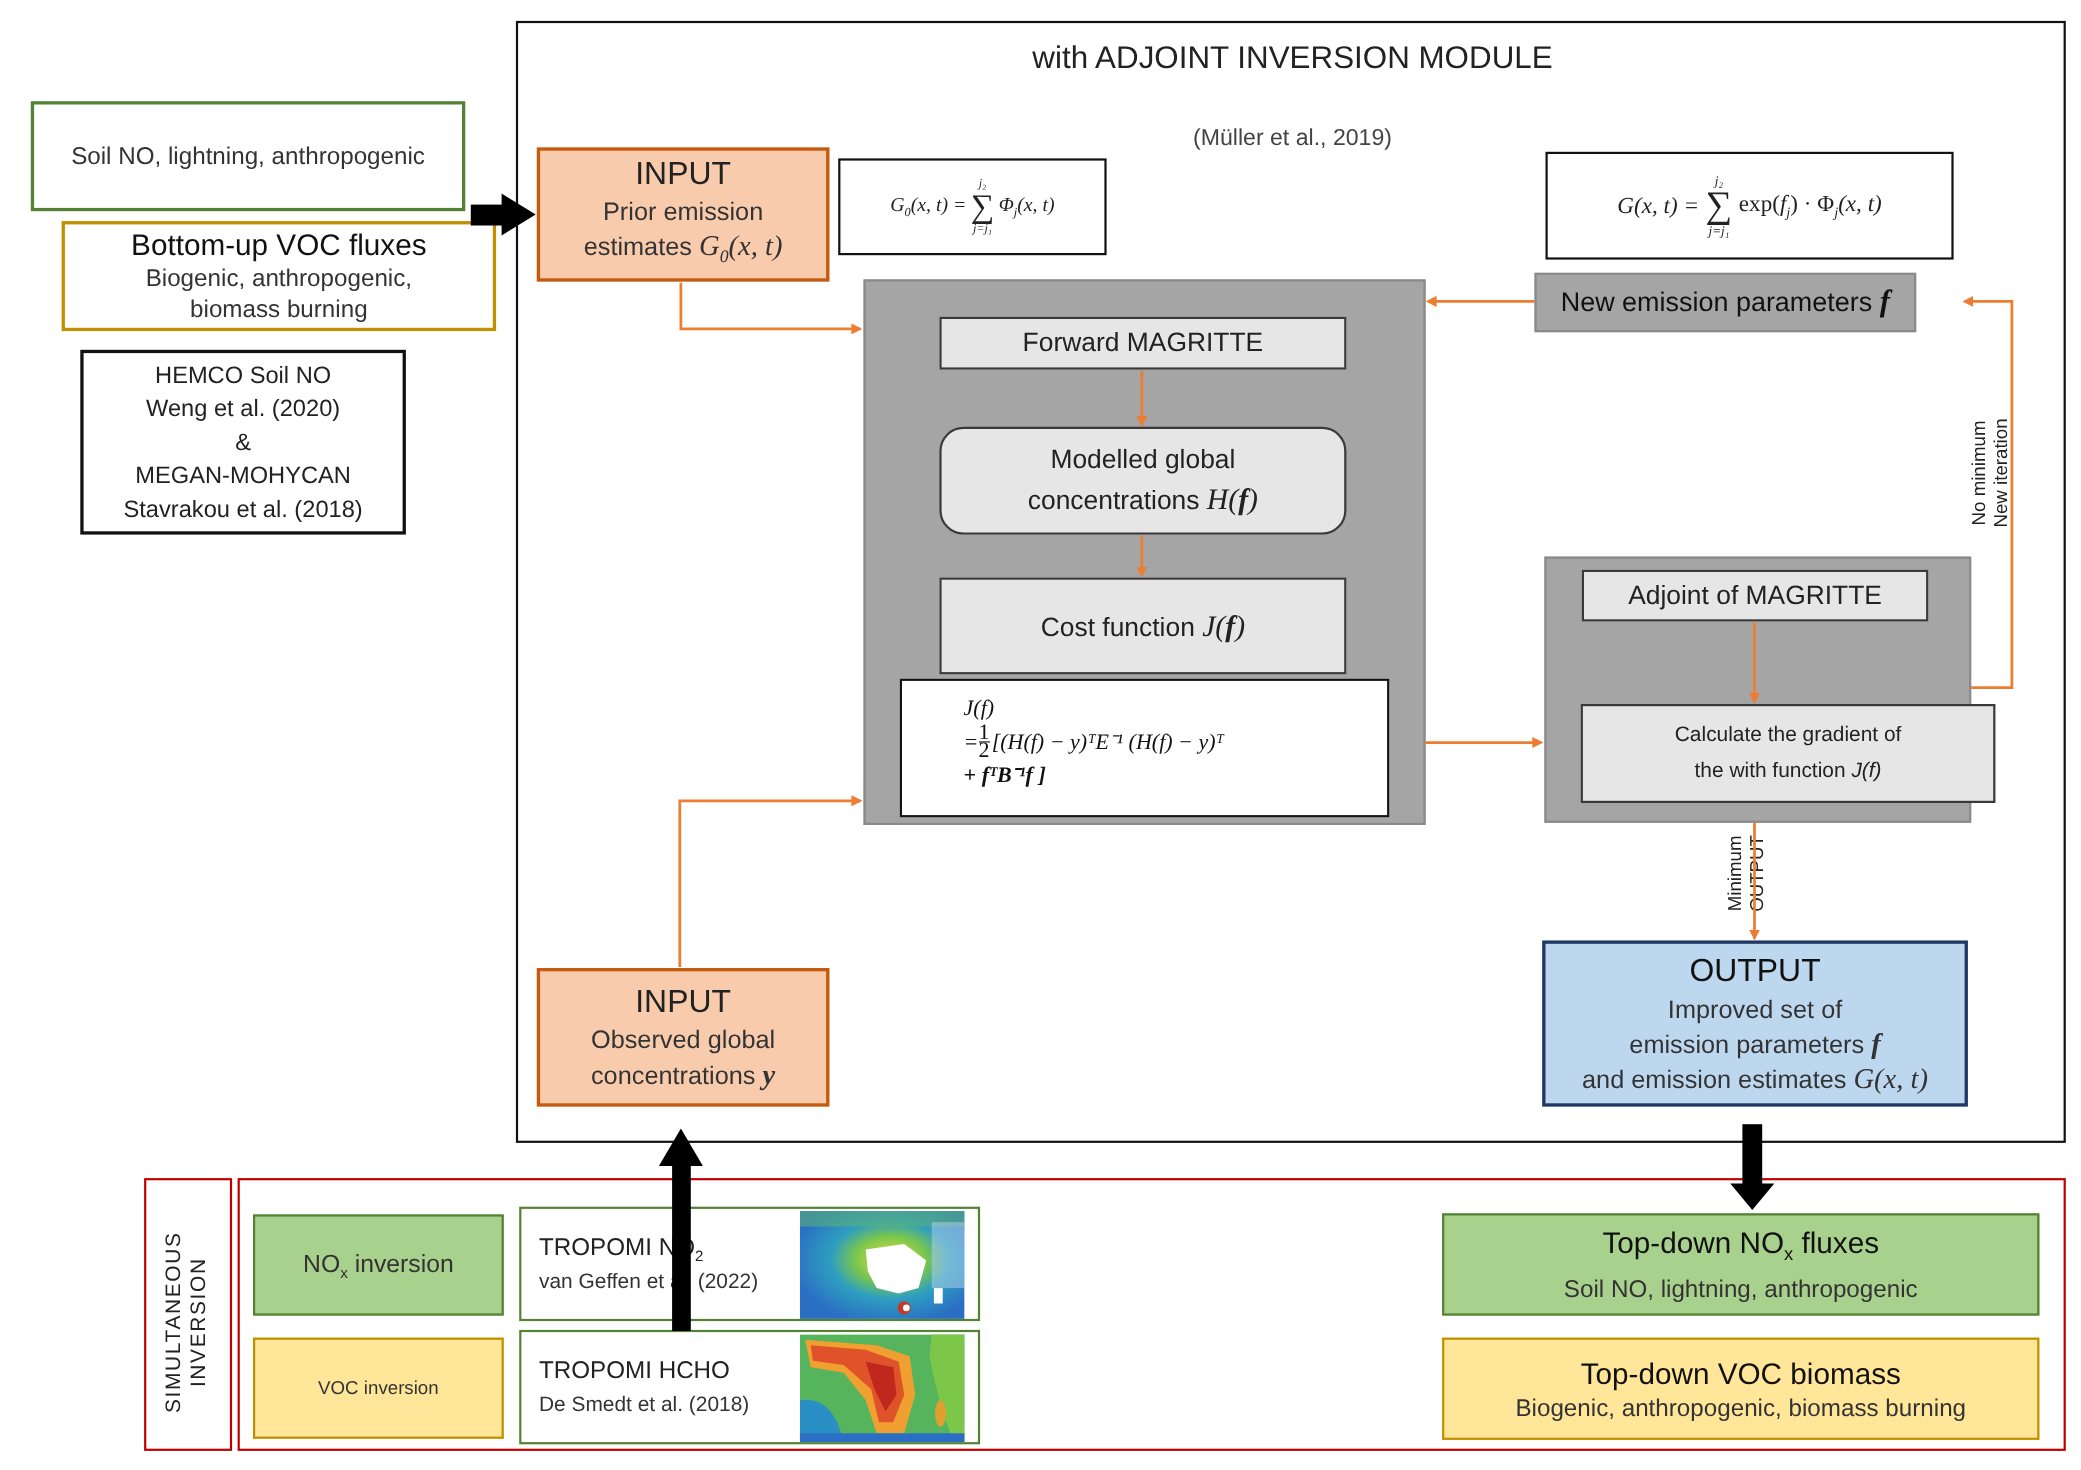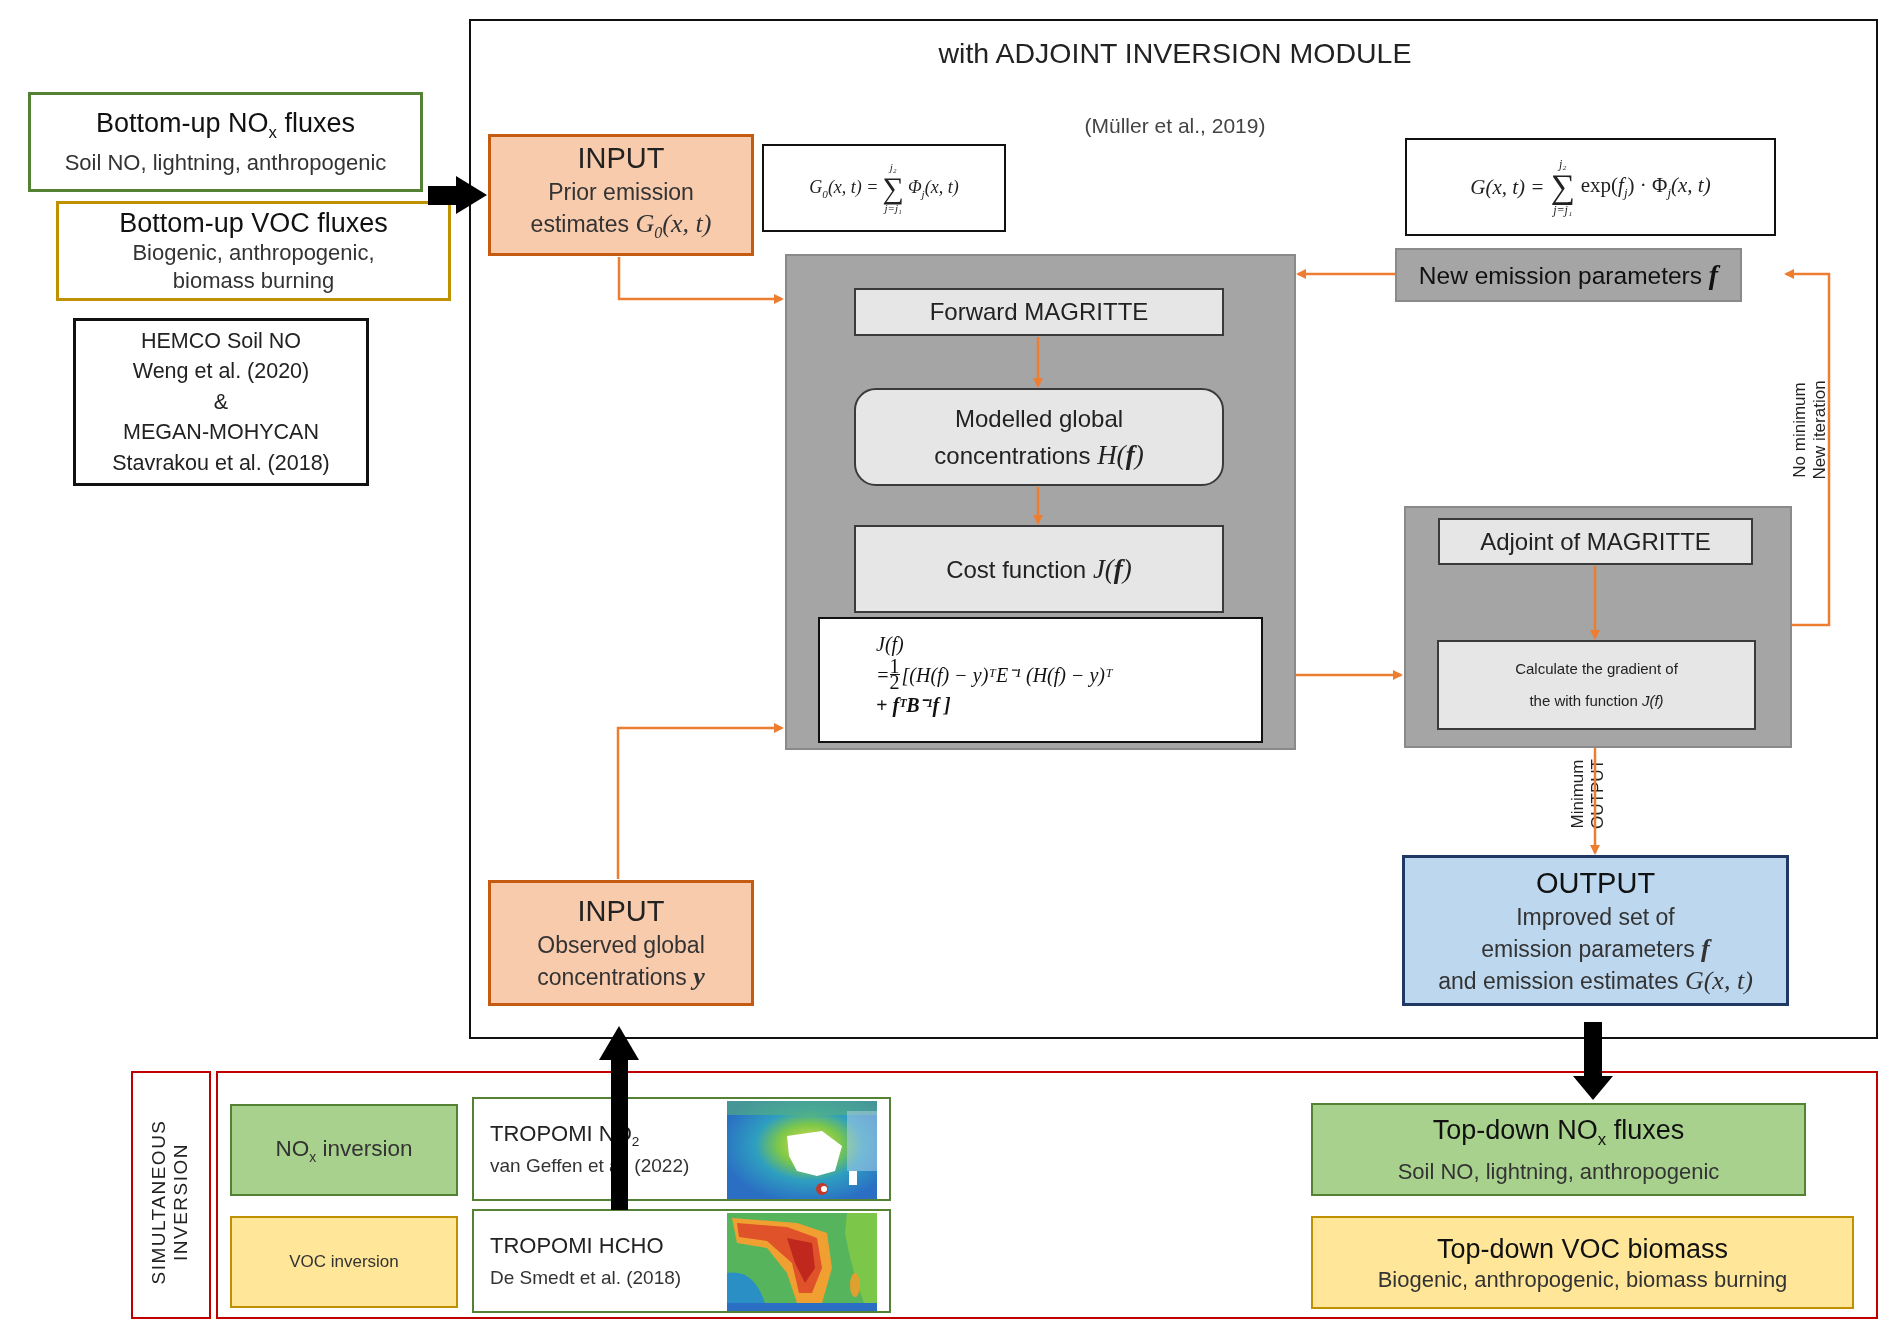--- a/index.html
+++ b/index.html
@@ -36,53 +36,52 @@
   .gray-panel { background: #a5a5a5; border: 2.5px solid #8a8a8a; }
   .fwd-panel { left: 785px; top: 254px; width: 511px; height: 496px; }
   .adj-panel { left: 1404px; top: 506px; width: 388px; height: 242px; }
   .light-box { background: #e6e6e6; border: 2.5px solid #3a3a3a; font-size: 24px; color: #222; }
   .fwd { left: 854px; top: 288px; width: 370px; height: 48px; }
   .modelled { left: 854px; top: 388px; width: 370px; height: 98px; line-height: 36px; border-radius: 22px; }
   .cost { left: 854px; top: 525px; width: 370px; height: 88px; }
   .jf-box { left: 818px; top: 617px; width: 445px; height: 126px; background: #fff; border: 2.5px solid #111;
             font-family: "Liberation Serif", serif; font-size: 20px; line-height: 30px; padding: 10px 0 0 56px; color: #111; }
   .adjoint { left: 1438px; top: 518px; width: 315px; height: 47px; }
-  .gradient { left: 1437px; top: 640px; width: 319px; height: 90px; font-size: 15px; line-height: 32px; }
+  .gradient { left: 1437px; top: 640px; width: 377px; height: 90px; font-size: 19px; line-height: 32px; }
   .newparams { left: 1395px; top: 248px; width: 347px; height: 54px; background: #a5a5a5; border: 2.5px solid #8a8a8a; font-size: 24.5px; color: #111; }
 
   .output { left: 1402px; top: 855px; width: 387px; height: 151px; background: #bdd7ee; border: 3px solid #1f3864; }
   .output-title { font-size: 29px; color: #111; line-height: 36px; }
   .output-sub { font-size: 23px; color: #333; line-height: 32px; }
 
   .rot-label { font-size: 17px; color: #222; transform: rotate(-90deg); transform-origin: center center; white-space: nowrap; line-height: 20px; }
 
   
   .sim-box { left: 131px; top: 1071px; width: 80px; height: 248px; border: 2.5px solid #c00000; }
   .sim-label { left: 60px; top: 1180px; width: 220px; font-size: 19px; letter-spacing: 1.5px; line-height: 22px; transform: rotate(-90deg); color: #222; text-align: center; }
   .inv-frame { left: 216px; top: 1071px; width: 1662px; height: 248px; border: 2.5px solid #c00000; }
   .nox-inv { left: 230px; top: 1104px; width: 228px; height: 92px; background: #a9d18e; border: 2.5px solid #548235; font-size: 22.5px; color: #333; }
   .voc-inv { left: 230px; top: 1216px; width: 228px; height: 92px; background: #ffe699; border: 2.5px solid #bf9000; font-size: 17px; color: #333; }
   .trop { background: #fff; border: 2.5px solid #548235; }
   .trop-no2 { left: 472px; top: 1097px; width: 419px; height: 104px; }
   .trop-hcho { left: 472px; top: 1209px; width: 419px; height: 104px; padding-left: 24px; }
   .trop-title { position: absolute; left: 16px; top: 22px; font-size: 22px; color: #222; }
   .trop-ref { position: absolute; left: 16px; top: 56px; font-size: 19px; color: #333; }
   .sat { position: absolute; left: 253px; top: 2px; width: 150px; height: 98px; overflow: hidden; }
-  .td-nox { left: 1311px; top: 1103px; width: 495px; height: 93px; background: #a9d18e; border: 2.5px solid #548235; }
+  .td-nox { left: 1311px; top: 1103px; width: 543px; height: 93px; background: #a9d18e; border: 2.5px solid #548235; }
   .td-voc { left: 1311px; top: 1216px; width: 543px; height: 93px; background: #ffe699; border: 2.5px solid #bf9000; }
   .td-title { font-size: 27px; color: #111; line-height: 34px; }
   .td-sub { font-size: 22px; color: #333; line-height: 28px; }
 
   svg.overlay { position: absolute; left: 0; top: 0; pointer-events: none; }
 </style>
 </head>
 <body>
 
 <div class="abs center bu-nox">
-  <div class="bu-title"><span>Bottom-up NO</span><sub>x</sub><span> fluxes</span></div>
   <div class="bu-sub">Soil NO, lightning, anthropogenic</div>
 </div>
 <div class="abs center bu-voc">
   <div class="bu-title">Bottom-up VOC fluxes</div>
   <div class="bu-sub">Biogenic, anthropogenic,</div>
   <div class="bu-sub">biomass burning</div>
 </div>
 <div class="abs center refs">
   <div>HEMCO Soil NO</div>
   <div>Weng et al. (2020)</div>

